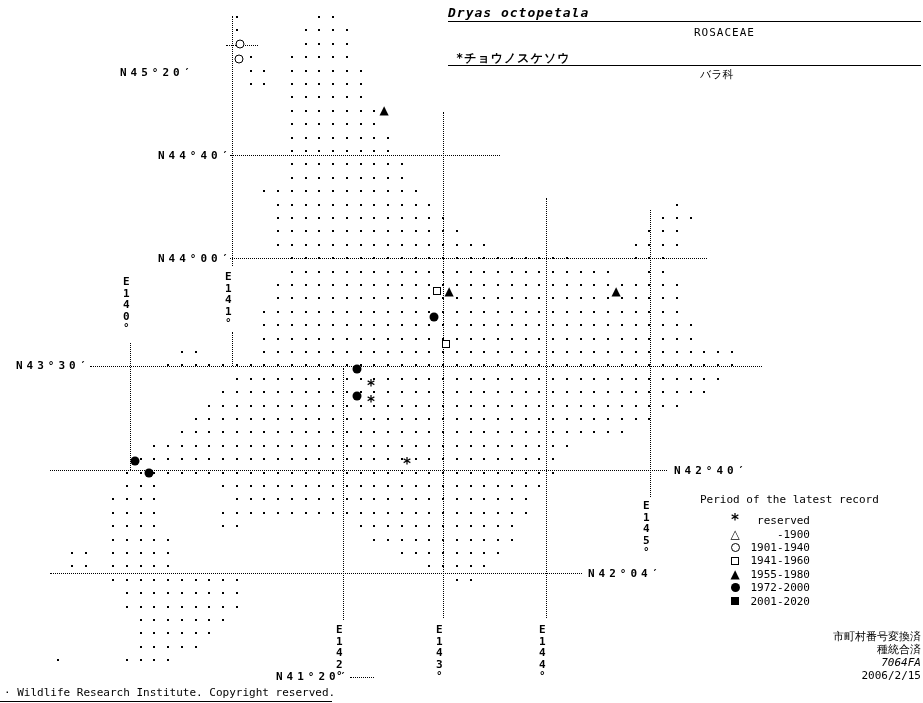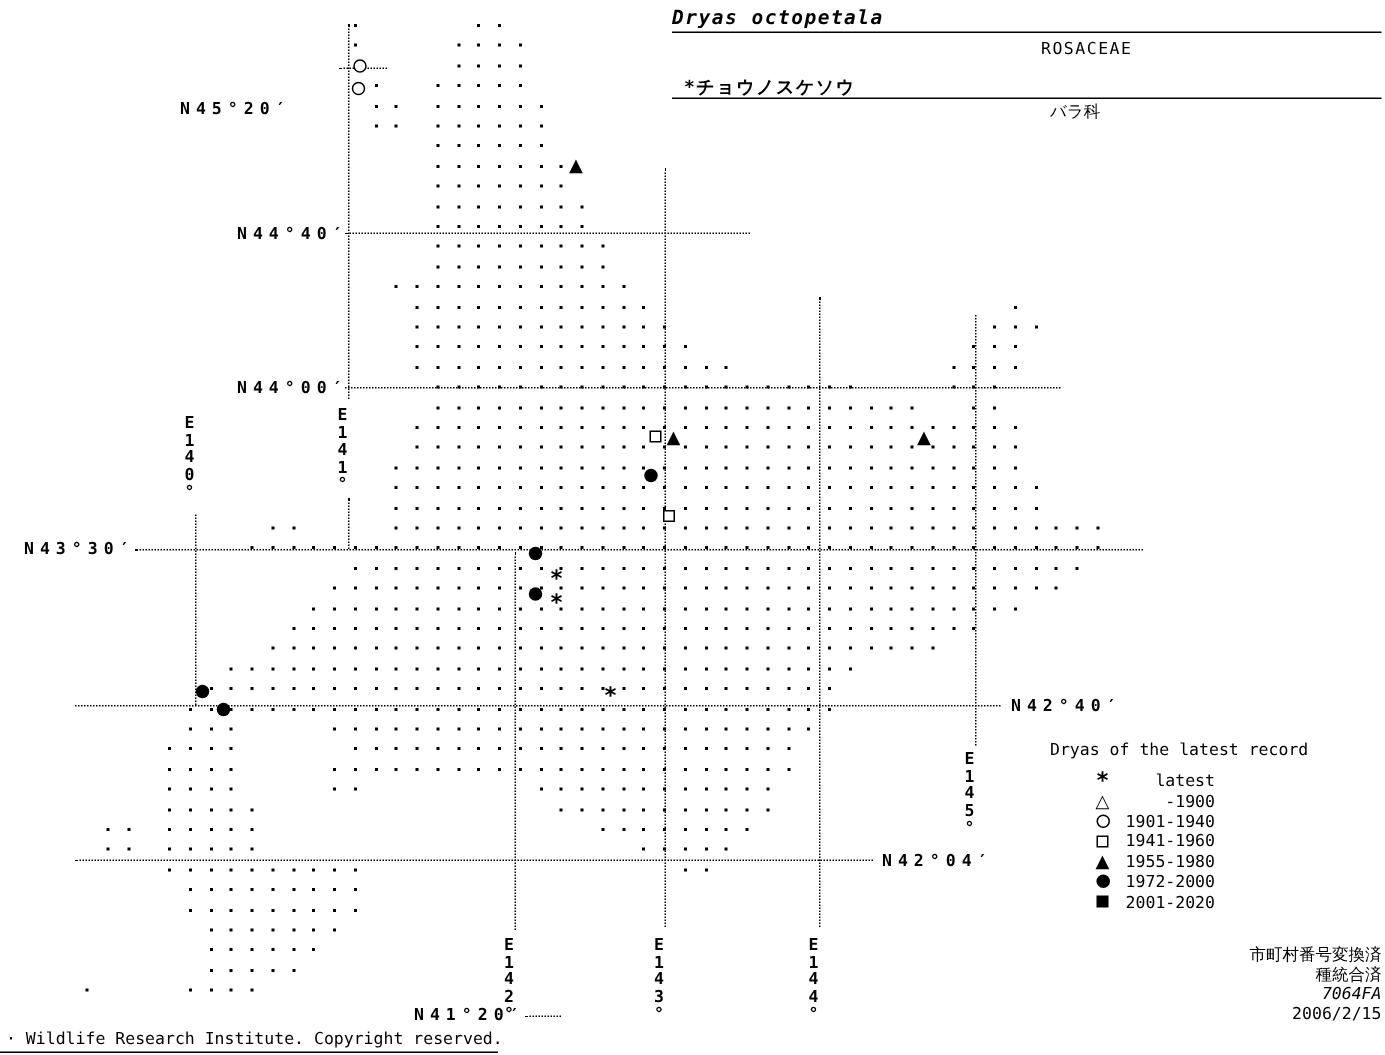--- a/index.html
+++ b/index.html
@@ -1073,27 +1073,27 @@
     </div>
     <div class="record record-circle-filled" style="left: 135px; top: 461px;">
       <div class="sym-circle-filled"></div>
     </div>
     <div class="record record-circle-filled" style="left: 149px; top: 473px;">
       <div class="sym-circle-filled"></div>
     </div>
   </div>
 
 <div class="legend">
-  <div class="legend-title">Dryas of the latest record</div>
+  <div class="legend-title">Period of the latest record</div>
   <div id="legend-items">
       <div class="legend-row">
         <div class="legend-symcell">
           <span class="sym-asterisk">*</span>
         </div>
-        <div class="legend-label">latest</div>
+        <div class="legend-label">reserved</div>
       </div>
       <div class="legend-row">
         <div class="legend-symcell">
           <span class="sym-triangle">△</span>
         </div>
         <div class="legend-label">-1900</div>
       </div>
       <div class="legend-row">
         <div class="legend-symcell">
           <div class="sym-circle-open"></div>

